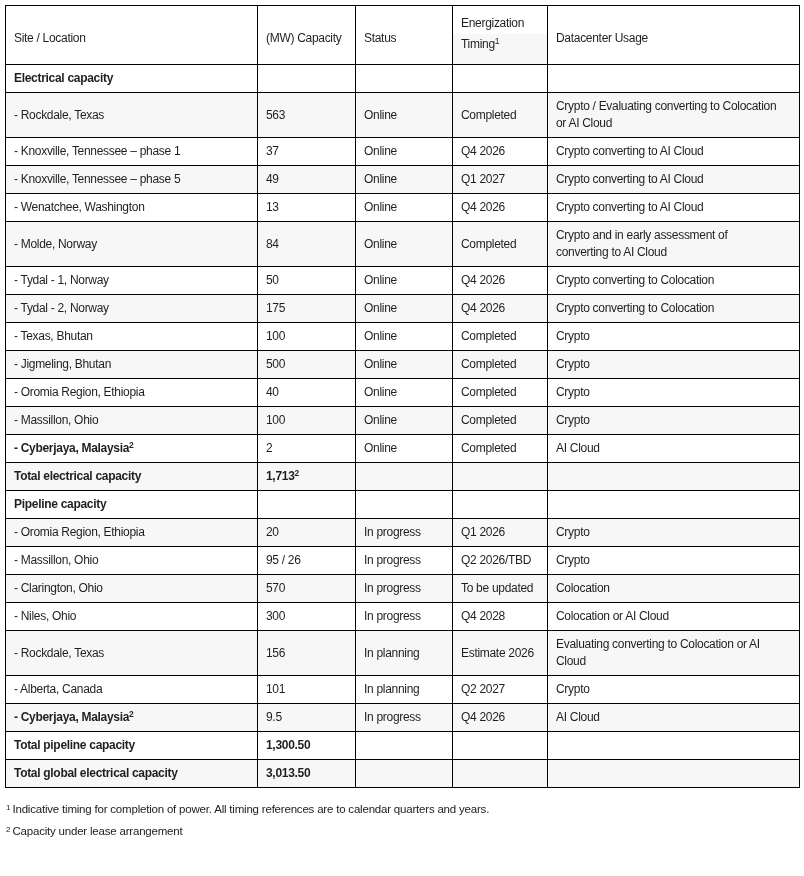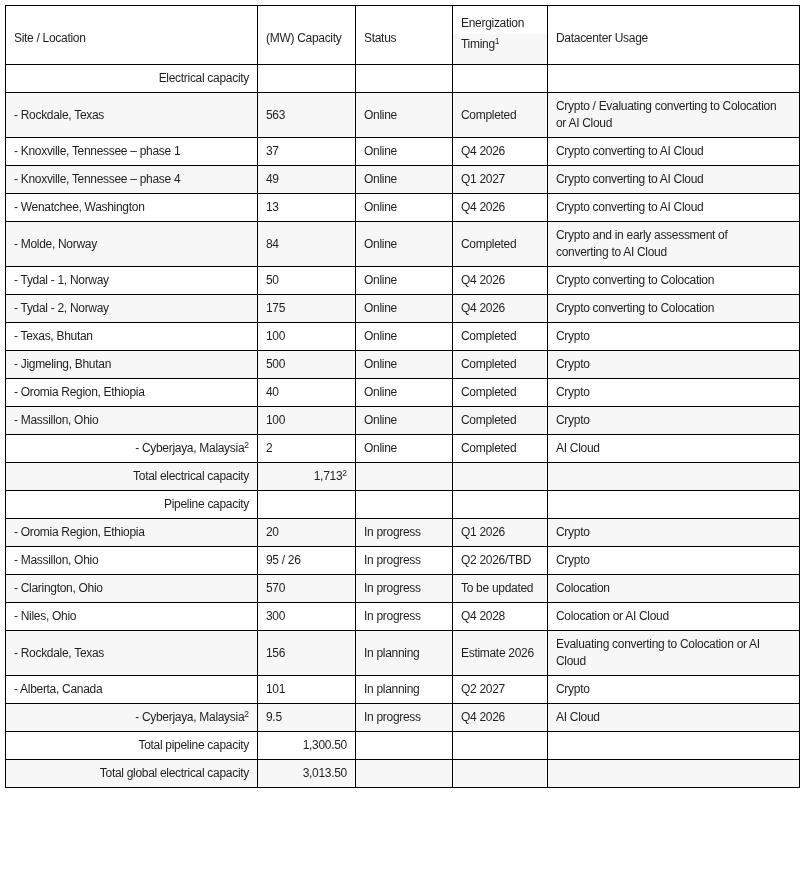--- a/index.html
+++ b/index.html
@@ -32,21 +32,21 @@
     font-size:12px;
     letter-spacing:-0.3px;
     line-height:17px;
     text-align:left;
     vertical-align:middle;
     background:var(--bg);
     word-wrap:break-word;
   }
   th{font-weight:400;}
   td{font-weight:400;}
-  td.b{font-weight:400;text-align:right;}
+  td.b{font-weight:700;}
   td.usage-cell{padding-right:18px;}
   thead tr.hrow1 th{padding-top:9px;padding-bottom:2px;}
   thead tr.hrow2 th{padding-top:2px;padding-bottom:11px;}
   thead th.span2{vertical-align:middle;padding-top:5px;padding-bottom:5px;}
   th.th-energization{border-bottom:none;}
   th.th-timing{border-top:none;background:var(--stripe);margin-top:45px;}
   tbody tr{height:28px;}
   tbody tr.shaded td{background:var(--stripe);}
   sup{
     font-size:8.5px;
@@ -108,21 +108,21 @@
           <td class="usage-cell">Crypto / Evaluating converting to Colocation or AI Cloud</td>
         </tr>
         <tr>
           <td class="site-cell">- Knoxville, Tennessee – phase 1</td>
           <td class="capacity-cell">37</td>
           <td class="status-cell">Online</td>
           <td class="timing-cell">Q4 2026</td>
           <td class="usage-cell">Crypto converting to AI Cloud</td>
         </tr>
         <tr class="shaded">
-          <td class="site-cell">- Knoxville, Tennessee – phase 4</td>
+          <td class="site-cell">- Knoxville, Tennessee – phase 5</td>
           <td class="capacity-cell">49</td>
           <td class="status-cell">Online</td>
           <td class="timing-cell">Q1 2027</td>
           <td class="usage-cell">Crypto converting to AI Cloud</td>
         </tr>
         <tr>
           <td class="site-cell">- Wenatchee, Washington</td>
           <td class="capacity-cell">13</td>
           <td class="status-cell">Online</td>
           <td class="timing-cell">Q4 2026</td>
@@ -257,14 +257,18 @@
         <tr class="shaded">
           <td class="site-cell b">Total global electrical capacity</td>
           <td class="capacity-cell b">3,013.50</td>
           <td class="status-cell"></td>
           <td class="timing-cell"></td>
           <td class="usage-cell"></td>
         </tr>
       </tbody>
   </table>
 
+  <div class="footnotes">
+    <div class="footnote"><sup>1</sup><span>Indicative timing for completion of power. All timing references are to calendar quarters and years.</span></div>
+    <div class="footnote"><sup>2</sup><span>Capacity under lease arrangement</span></div>
+  </div>
 
 </div>
 
 </body></html>

